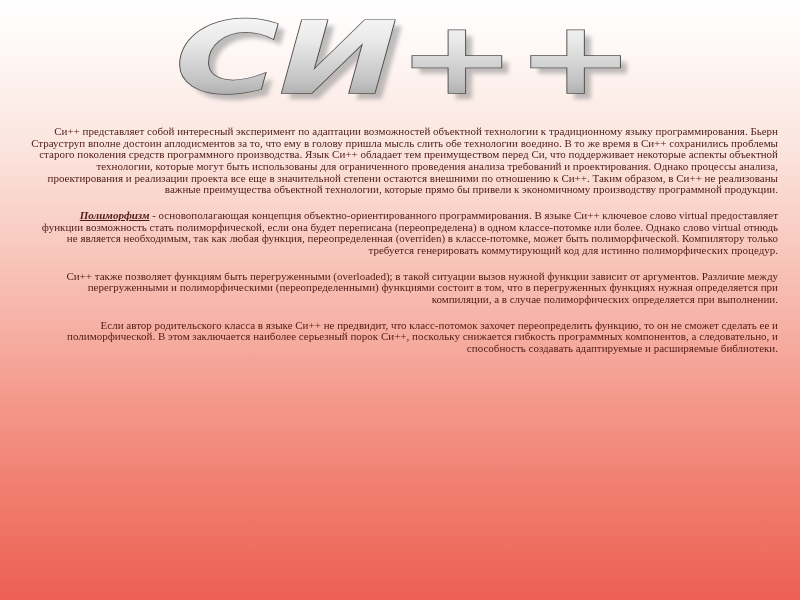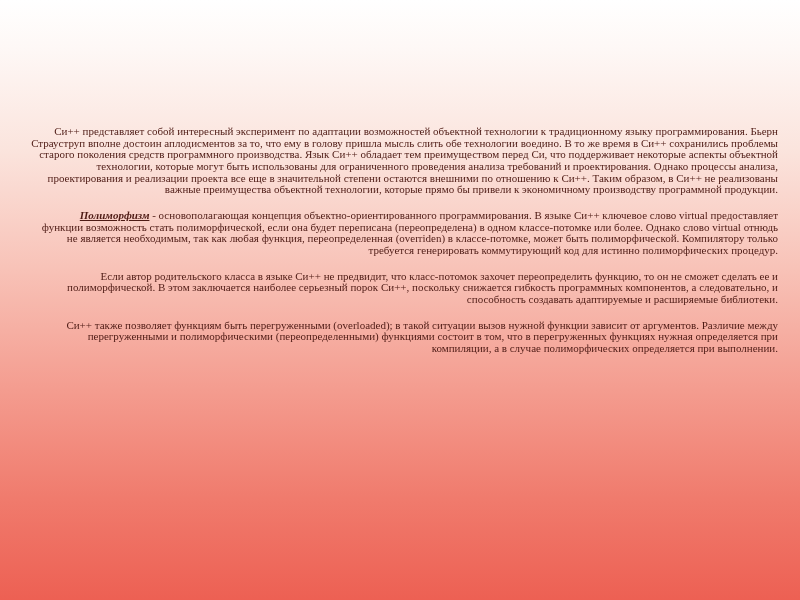--- a/index.html
+++ b/index.html
@@ -49,21 +49,40 @@
     text-decoration: underline;
     font-family: Liberation Serif, serif;
   }
   .lead-term:empty { display: none; }
 </style>
 </head>
 <body>
 
 <div class="slide">
 
+  <div class="title-wrap">
+    <svg width="800" height="118" viewBox="0 0 800 118">
+      <defs>
+        <linearGradient id="metal" x1="0" y1="0" x2="0" y2="1">
+          <stop offset="0" stop-color="#ffffff"></stop>
+          <stop offset="0.35" stop-color="#e9e9e9"></stop>
+          <stop offset="0.7" stop-color="#c2c2c2"></stop>
+          <stop offset="1" stop-color="#8c8c8c"></stop>
+        </linearGradient>
+        <filter id="softblur" x="-20%" y="-20%" width="140%" height="140%">
+          <feGaussianBlur stdDeviation="2"></feGaussianBlur>
+        </filter>
+      </defs>
+
+      <text x="412" y="99" text-anchor="middle" font-family="DejaVu Sans, sans-serif" font-weight="bold" font-style="italic" font-size="100" textLength="460" lengthAdjust="spacingAndGlyphs" fill="#8a8a8a" opacity="0.55" filter="url(#softblur)">СИ++</text>
+
+      <text x="405" y="93" text-anchor="middle" font-family="DejaVu Sans, sans-serif" font-weight="bold" font-style="italic" font-size="100" textLength="460" lengthAdjust="spacingAndGlyphs" fill="url(#metal)" stroke="#4f4f4f" stroke-width="1.4" paint-order="stroke fill">СИ++</text>
+    </svg>
+  </div>
 
   <div class="body-text">
     <p><span>Си++ представляет собой интересный эксперимент по адаптации возможностей объектной технологии к традиционному языку программирования. Бьерн Страуструп вполне достоин аплодисментов за то, что ему в голову пришла мысль слить обе технологии воедино. В то же время в Си++ сохранились проблемы старого поколения средств программного производства. Язык Си++ обладает тем преимуществом перед Си, что поддерживает некоторые аспекты объектной технологии, которые могут быть использованы для ограниченного проведения анализа требований и проектирования. Однако процессы анализа, проектирования и реализации проекта все еще в значительной степени остаются внешними по отношению к Си++. Таким образом, в Си++ не реализованы важные преимущества объектной технологии, которые прямо бы привели к экономичному производству программной продукции.</span></p>
     <p><span class="lead-term">Полиморфизм</span><span> - основополагающая концепция объектно-ориентированного программирования. В языке Си++ ключевое слово virtual предоставляет функции возможность стать полиморфической, если она будет переписана (переопределена) в одном классе-потомке или более. Однако слово virtual отнюдь не является необходимым, так как любая функция, переопределенная (overriden) в классе-потомке, может быть полиморфической. Компилятору только требуется генерировать коммутирующий код для истинно полиморфических процедур.</span></p>
+    <p><span>Си++ также позволяет функциям быть перегруженными (overloaded); в такой ситуации вызов нужной функции зависит от аргументов. Различие между перегруженными и полиморфическими (переопределенными) функциями состоит в том, что в перегруженных функциях нужная определяется при компиляции, а в случае полиморфических определяется при выполнении.</span></p>
     <p><span>Если автор родительского класса в языке Си++ не предвидит, что класс-потомок захочет переопределить функцию, то он не сможет сделать ее и полиморфической. В этом заключается наиболее серьезный порок Си++, поскольку снижается гибкость программных компонентов, а следовательно, и способность создавать адаптируемые и расширяемые библиотеки.</span></p>
-    <p><span>Си++ также позволяет функциям быть перегруженными (overloaded); в такой ситуации вызов нужной функции зависит от аргументов. Различие между перегруженными и полиморфическими (переопределенными) функциями состоит в том, что в перегруженных функциях нужная определяется при компиляции, а в случае полиморфических определяется при выполнении.</span></p>
   </div>
 
 </div>
 
 </body></html>

